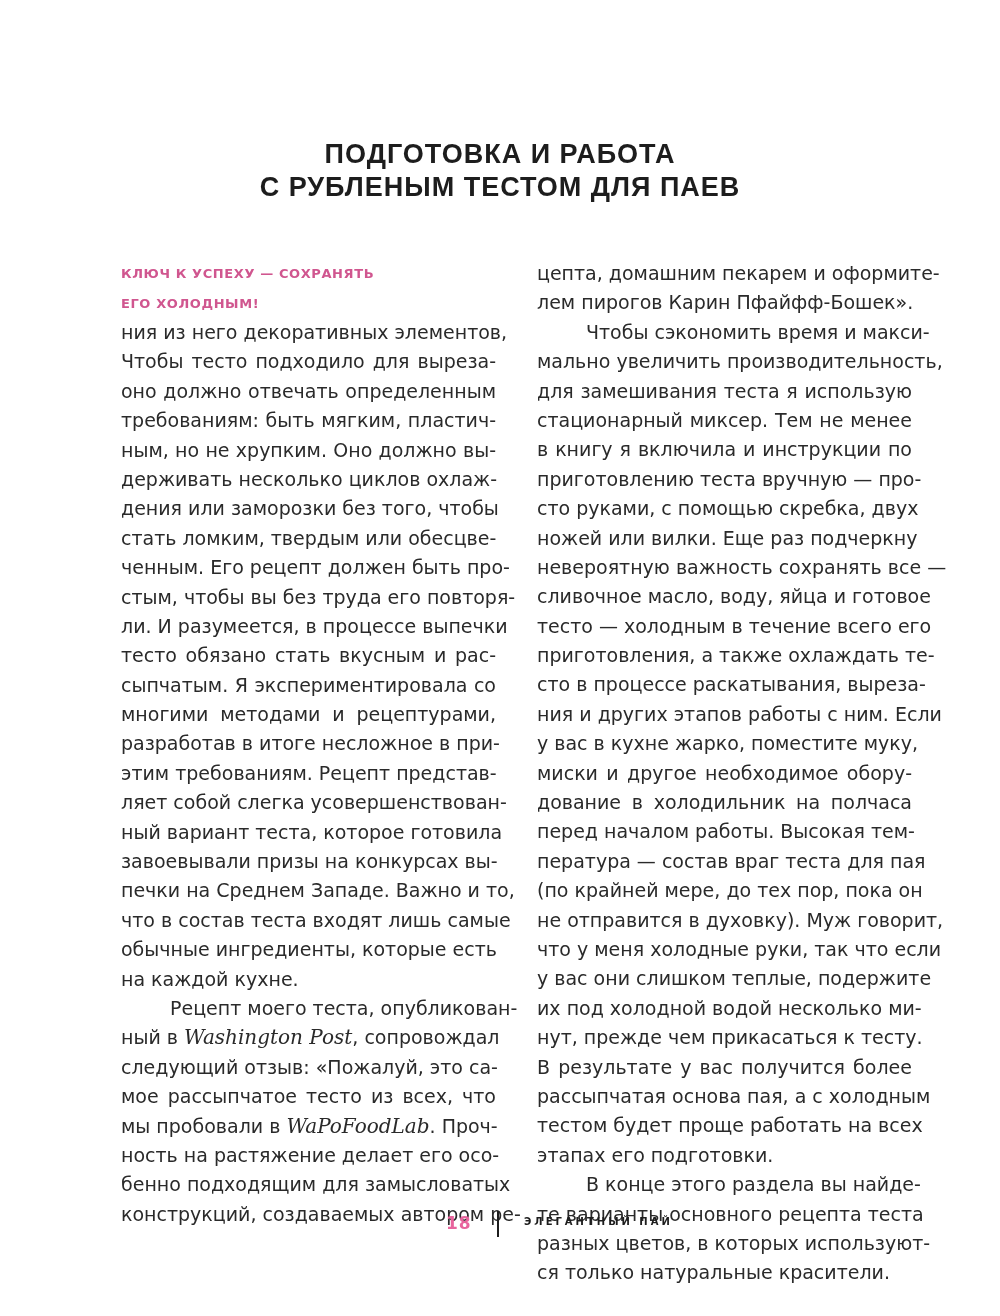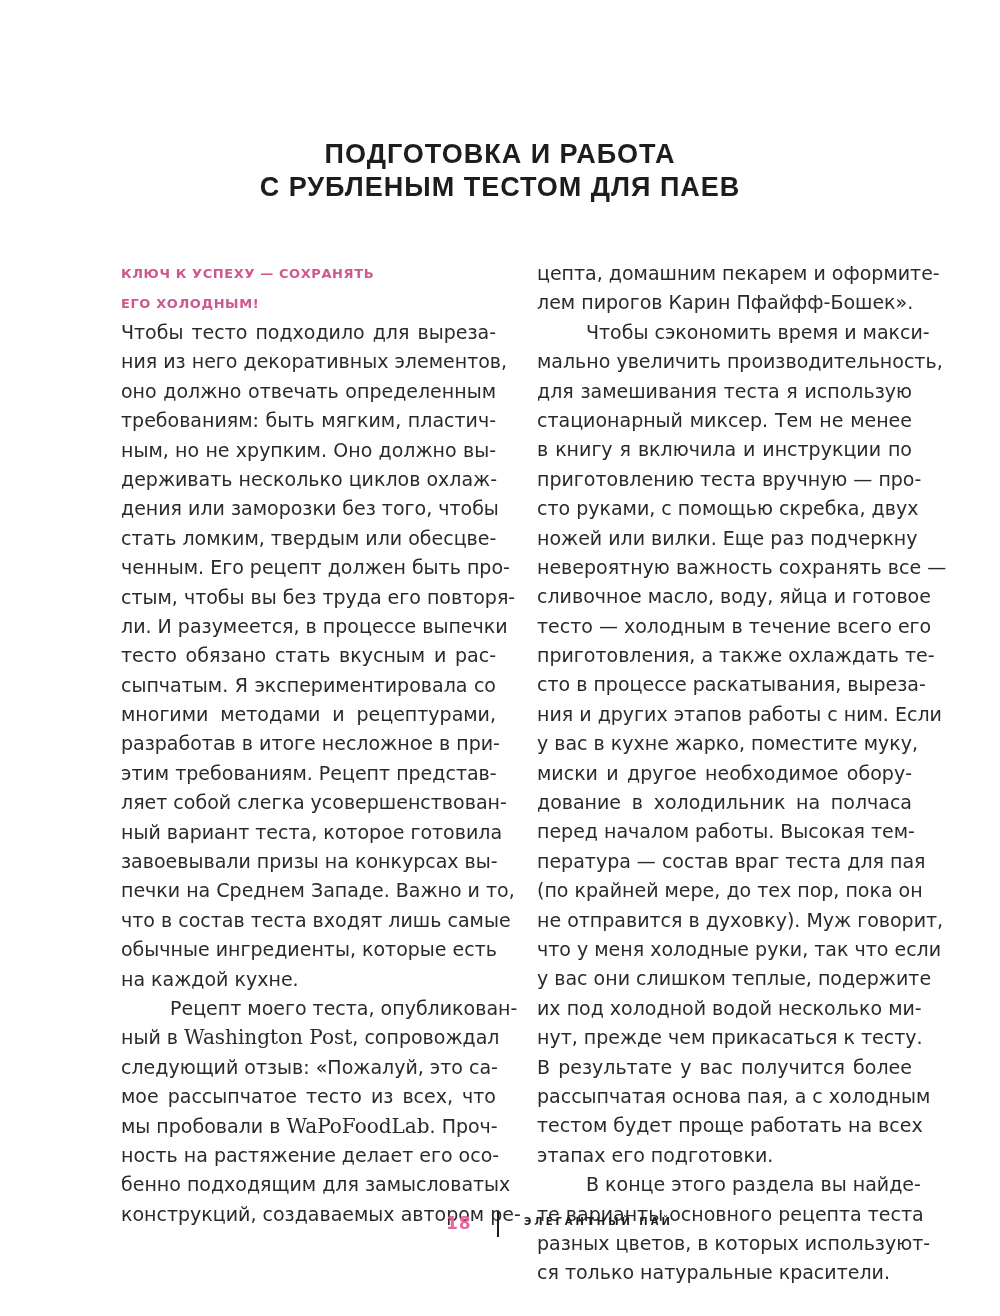--- a/index.html
+++ b/index.html
@@ -6,42 +6,42 @@
   body { width: 1000px; height: 1316px; position: relative; overflow: hidden; font-family: "DejaVu Sans", sans-serif; color: #2a2a2a; }
   .page-title { position: absolute; top: 138px; left: 0; width: 1000px; text-align: center; font-family: Liberation Sans, sans-serif; font-weight: bold; font-size: 27px; line-height: 33px; letter-spacing: 1px; color: #1d1d1d; }
   .page-title div { display: block; }
   .column { position: absolute; width: 375px; }
   .col-left { left: 121px; top: 259px; }
   .col-right { left: 537px; top: 259px; }
   .section-heading { color: #d0568f; font-weight: bold; font-size: 13px; line-height: 29.5px; letter-spacing: 0.6px; }
   .line { font-size: 19px; line-height: 29.4px; height: 29.4px; white-space: nowrap; text-align: justify; text-align-last: justify; overflow: visible; }
   .line.last { text-align-last: left; }
   .line.indent { padding-left: 49px; }
-  .line .it { font-family: "DejaVu Serif", serif; font-size: 20px; }
+  .line .it { font-family: "DejaVu Serif", serif; font-style: italic; font-size: 20px; }
   .footer { position: absolute; top: 1213px; left: 0; width: 1000px; height: 30px; }
   .page-number { position: absolute; left: 446px; top: 0; font-size: 17px; font-weight: bold; color: #e8649d; letter-spacing: 1px; }
   .footer-divider { position: absolute; left: 497px; top: -2px; width: 2px; height: 26px; background: #1d1d1d; }
   .book-title { position: absolute; left: 524px; top: 3px; font-size: 10px; font-weight: bold; letter-spacing: 3px; color: #1d1d1d; }
 </style>
 </head>
 <body>
 
 <div class="page-title">
   <div>ПОДГОТОВКА И РАБОТА</div>
   <div>С РУБЛЕНЫМ ТЕСТОМ ДЛЯ ПАЕВ</div>
 </div>
 
 <div class="column col-left">
   <div class="section-heading">
     <div>КЛЮЧ К УСПЕХУ — СОХРАНЯТЬ</div>
     <div>ЕГО ХОЛОДНЫМ!</div>
   </div>
   <div>
+    <div class="line">ния из него декоративных элементов,</div>
     <div class="line">Чтобы тесто подходило для выреза-</div>
-    <div class="line">ния из него декоративных элементов,</div>
     <div class="line">оно должно отвечать определенным</div>
     <div class="line">требованиям: быть мягким, пластич-</div>
     <div class="line">ным, но не хрупким. Оно должно вы-</div>
     <div class="line">держивать несколько циклов охлаж-</div>
     <div class="line">дения или заморозки без того, чтобы</div>
     <div class="line">стать ломким, твердым или обесцве-</div>
     <div class="line">ченным. Его рецепт должен быть про-</div>
     <div class="line">стым, чтобы вы без труда его повторя-</div>
     <div class="line">ли. И разумеется, в процессе выпечки</div>
     <div class="line">тесто обязано стать вкусным и рас-</div>

